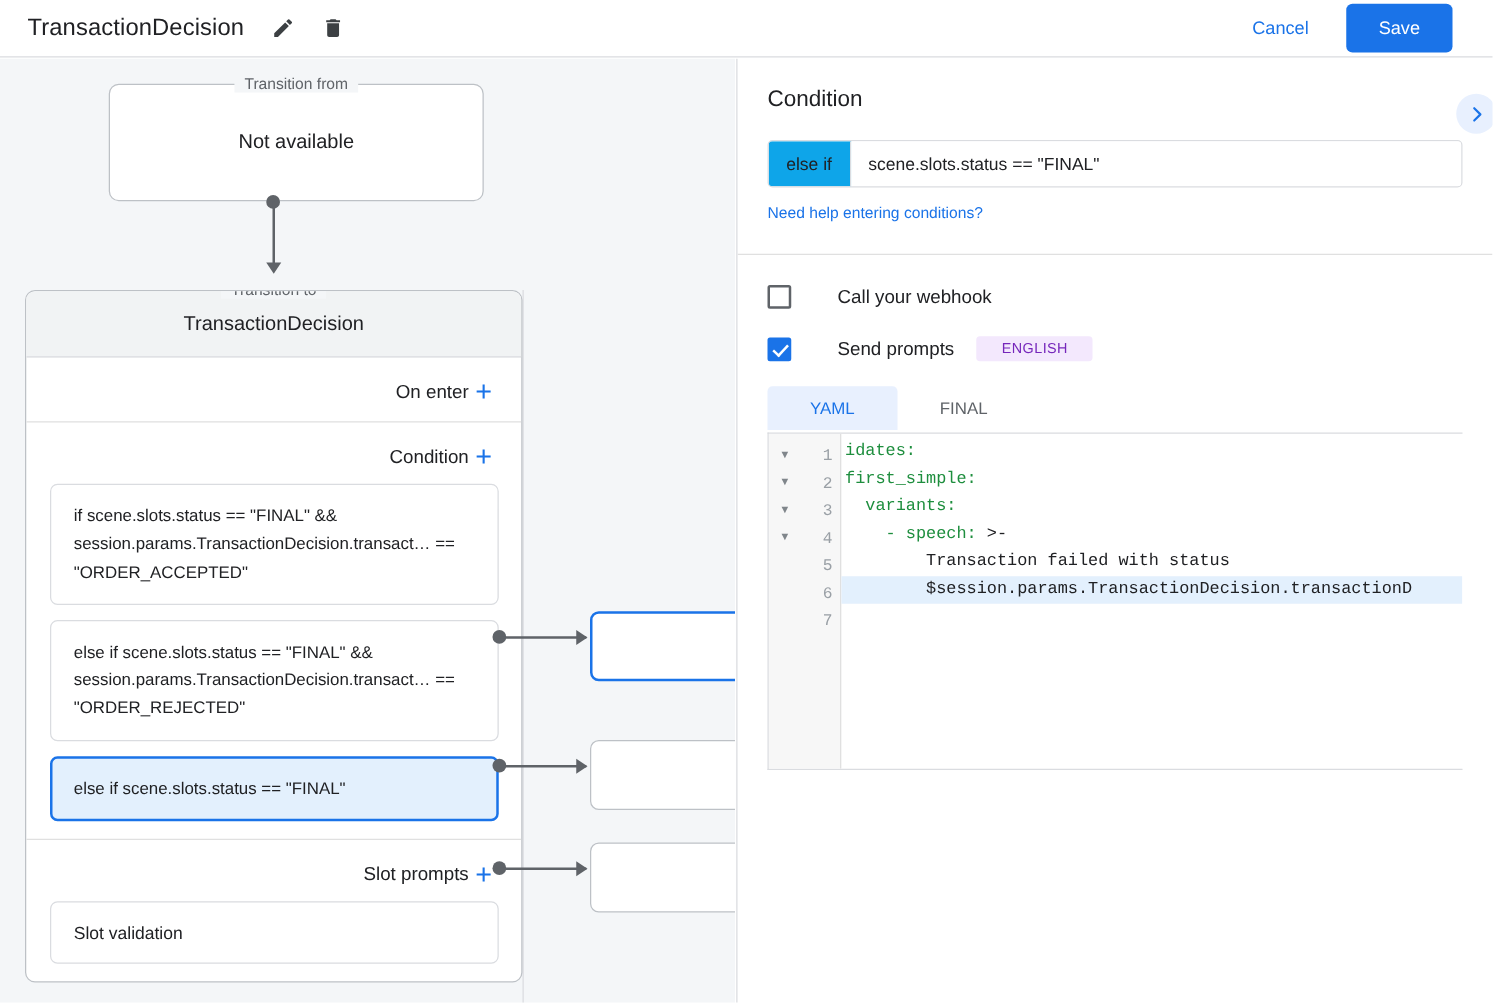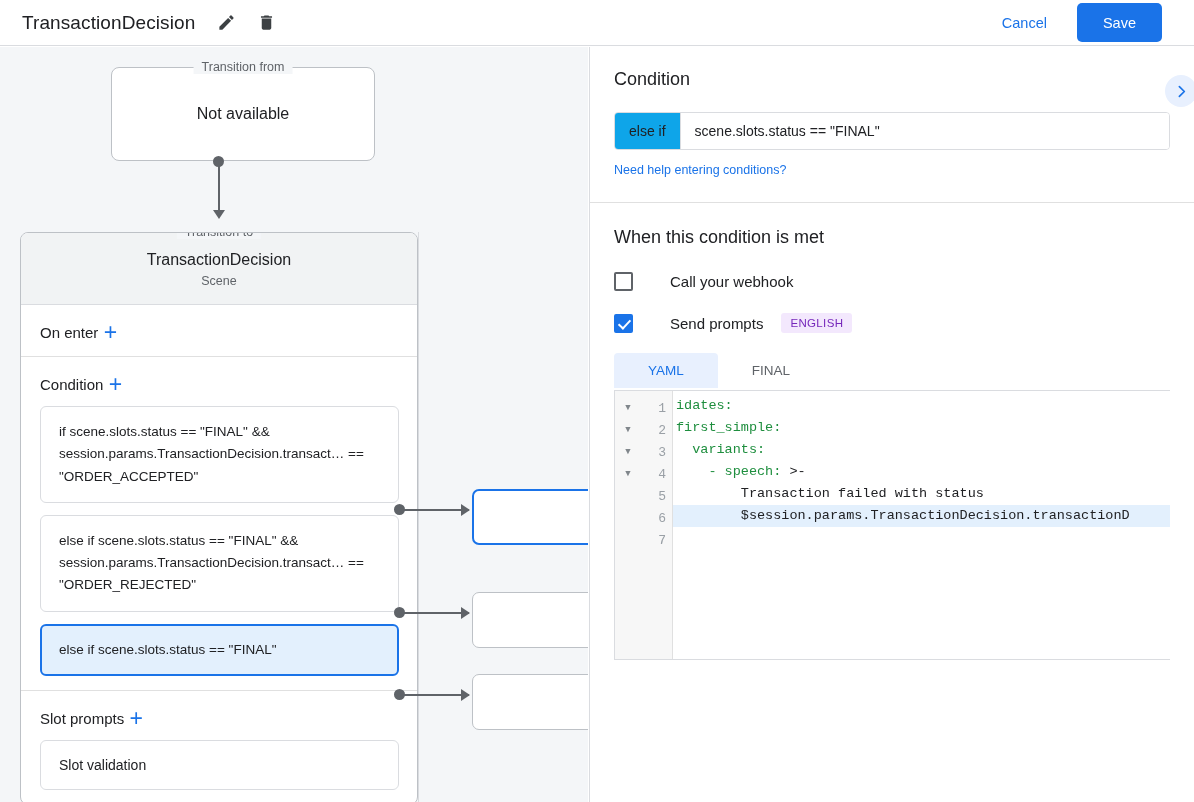--- a/index.html
+++ b/index.html
@@ -74,21 +74,21 @@
     position: absolute;
     top: -8px; left: 50%;
     transform: translateX(-50%);
     background: #f4f6f8;
     padding: 0 8px;
     font-size: 12.5px; color: #5f6368;
     white-space: nowrap;
   }
 
   #transition-from {
-    left: 87px; top: 20px; width: 264px; height: 94px; margin-left: 24px;
+    left: 87px; top: 20px; width: 300px; height: 94px;
   }
   #transition-from .body {
     display: flex; align-items: center; justify-content: center;
     height: 100%;
     font-size: 16px; color: #202124;
   }
 
   
   .conn-dot {
     position: absolute;
@@ -127,21 +127,21 @@
   }
   .scene-title { font-size: 16px; color: #202124; }
   .scene-sub { font-size: 12.5px; color: #5f6368; margin-top: 5px; }
 
   .section {
     border-bottom: 1px solid #e0e0e0;
     padding: 0 0 14px 0;
   }
   .section:last-child { border-bottom: none; }
   .section-head {
-    display: flex; align-items: center; justify-content: flex-start;
+    display: flex; align-items: center; justify-content: flex-end;
     padding: 16px 18px 10px 19px;
   }
   .section-title { font-size: 15px; color: #202124; }
   .plus-btn {
     color: #1a73e8; font-size: 23px; line-height: 1;
     cursor: pointer; width: 24px; text-align: center;
     user-select: none; font-weight: 300;
   }
 
   .cond-card {
@@ -275,21 +275,21 @@
   }
   .chk-label {
     margin-left: 37px;
     font-size: 15px; color: #202124; font-weight: 500;
   }
   .lang-badge {
     margin-left: 18px;
     background: #f3e8fd; color: #7627bb;
     font-size: 11.5px; font-weight: 500;
     letter-spacing: .35px;
-    padding: 4px 9px;
+    padding: 4px 20px;
     border-radius: 3px;
   }
   .desc {
     font-size: 13.5px; color: #3c4043;
     line-height: 1.5;
     margin: -6px 0 0 0;
     max-width: 555px;
   }
   .desc a { color: #1a73e8; text-decoration: none; }
 
@@ -385,21 +385,20 @@
 
     <div class="conn-dot" style="left:213px; top:109px;"></div>
     <div class="conn-line" style="left:218px; top:114px; height:52px;"></div>
     <div class="conn-arrow" style="left:213px; top:163px;"></div>
 
     <div id="scene-node">
       <div class="fs-legend" style="top:-8px;">Transition to</div>
 
       <div class="scene-head">
         <div class="scene-title">TransactionDecision</div>
-        <div class="scene-sub">Scene</div>
       </div>
 
       <div class="section" style="padding-bottom:2px;">
         <div class="section-head">
           <span class="section-title">On enter</span>
           <span class="plus-btn">+</span>
         </div>
       </div>
 
       <div class="section">
@@ -452,21 +451,20 @@
 
     <div class="cond-input-row">
       <div class="cond-prefix">else if</div>
       <input class="cond-value" type="text" value="scene.slots.status == &quot;FINAL&quot;" style="">
     </div>
 
     <a class="help-link">Need help entering conditions?</a>
   </div>
 
   <div class="panel-sec" style="border-bottom:none; padding-top:24px;">
-    <div class="panel-h" style="margin-bottom:24px;">When this condition is met</div>
 
     <div class="chk-row">
       <span class="chk"></span>
       <span class="chk-label">Call your webhook</span>
     </div>
 
     <div class="chk-row" style="margin-bottom:13px;">
       <span class="chk checked"></span>
       <span class="chk-label">Send prompts</span>
       <span class="lang-badge">ENGLISH</span>

